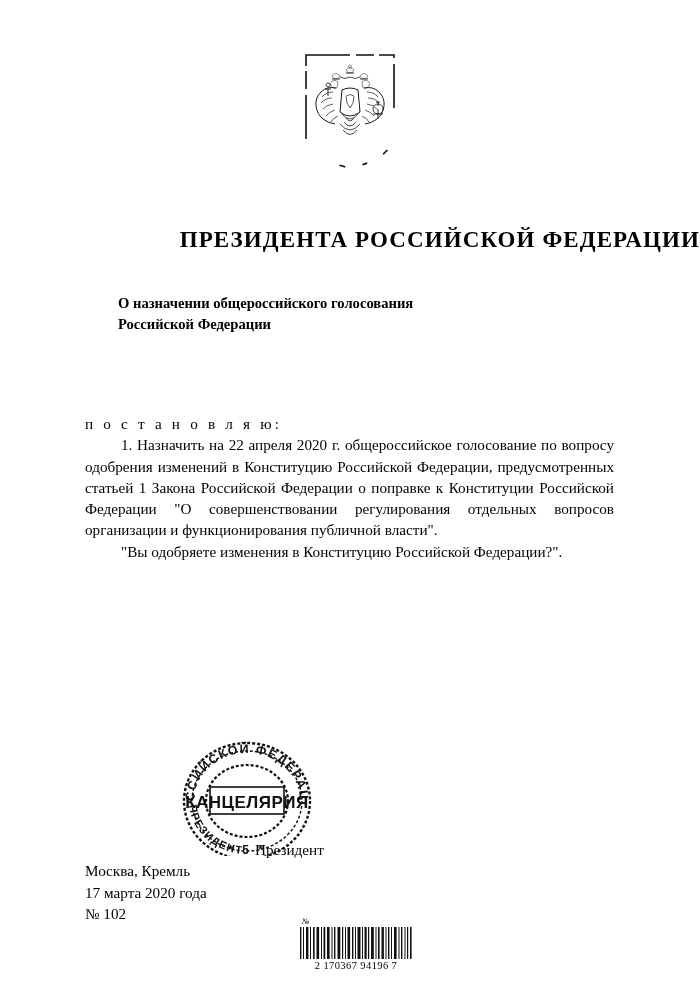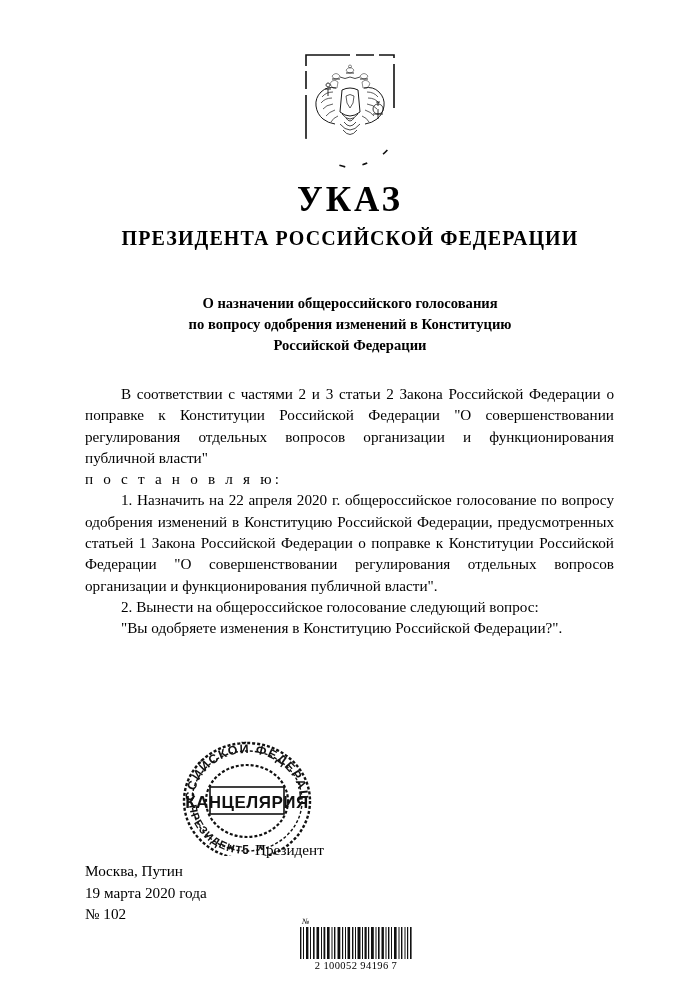--- a/index.html
+++ b/index.html
@@ -46,34 +46,34 @@
     font-size: 35px;
     font-weight: bold;
     letter-spacing: 3px;
     line-height: 1;
   }
   .title-sub {
     position: absolute;
     left: 0;
     right: 0;
     top: 228px;
-    text-align: center;
-    font-size: 20px;
+    text-align: right;
+    font-size: 23px;
     font-weight: bold;
     letter-spacing: 1.1px;
     line-height: 1;
   }
 
   
   .subject {
     position: absolute;
     left: 118px;
     width: 464px;
     top: 293px;
-    text-align: center;
+    text-align: left;
     font-size: 14.6px;
     font-weight: bold;
     line-height: 21px;
   }
   .subject div { white-space: nowrap; }
 
   
   .body-block {
     position: absolute;
     left: 85px;
@@ -82,21 +82,21 @@
   }
   .para {
     text-align: justify;
     text-align-last: left;
     font-size: 15.2px;
     line-height: 21.3px;
     text-indent: 36px;
     margin: 0;
     hyphens: none;
   }
-  .para.no-indent { text-indent: 0; }
+  .para.no-indent { text-indent: 0; margin-top: 30px; }
   .spaced {
     letter-spacing: 3.2px;
   }
 
   
   .signature {
     position: absolute;
     left: 255px;
     top: 796px;
     font-size: 15.2px;
@@ -188,34 +188,30 @@
         <path d="M26 44 v-7 M23 37 h6 M26 35 a2 2 0 1 1 0.1 0" fill="none" stroke-width="0.9"></path>
 
         <path d="M76 62 a5 5 0 1 1 0.1 0 M71 62 h10 M76 57 v10 M76 54 v-4 M74 50 h4" fill="none" stroke-width="0.9"></path>
 
         <path d="M40 62 q8 10 16 0 M44 66 q4 6 8 0 M42 70 q6 8 12 0" fill="none" stroke-width="0.8"></path>
         <path d="M38 72 q10 12 20 0 M41 78 q7 9 14 0" fill="none" stroke-width="0.8"></path>
       </g>
     </svg>
   </div>
 
-  <div class="title-main">УКАЗ</div>
   <div class="title-sub">ПРЕЗИДЕНТА РОССИЙСКОЙ ФЕДЕРАЦИИ</div>
 
   <div class="subject">
     <div>О назначении общероссийского голосования</div>
-    <div>по вопросу одобрения изменений в Конституцию</div>
     <div>Российской Федерации</div>
   </div>
 
   <div class="body-block">
-    <p class="para">В соответствии с частями 2 и 3 статьи 2 Закона Российской Федерации о поправке к Конституции Российской Федерации "О совершенствовании регулирования отдельных вопросов организации и функционирования публичной власти"</p>
     <p class="para no-indent spaced">п о с т а н о в л я ю:</p>
     <p class="para">1. Назначить на 22 апреля 2020 г. общероссийское голосование по вопросу одобрения изменений в Конституцию Российской Федерации, предусмотренных статьей 1 Закона Российской Федерации о поправке к Конституции Российской Федерации "О совершенствовании регулирования отдельных вопросов организации и функционирования публичной власти".</p>
-    <p class="para">2. Вынести на общероссийское голосование следующий вопрос:</p>
     <p class="para">"Вы одобряете изменения в Конституцию Российской Федерации?".</p>
   </div>
 
   <div class="signature">
     <div>Президент</div>
   </div>
 
   <div class="stamp">
     <svg width="150" height="125" viewBox="0 0 150 125" aria-hidden="true">
       <defs>
@@ -234,22 +230,22 @@
       </text>
       <text font-family="'Liberation Sans', sans-serif" font-size="11" font-weight="bold" fill="#111" letter-spacing="1.2">
         <textPath href="#ringBot" startOffset="25%" text-anchor="middle">ПРЕЗИДЕНТ</textPath>
       </text>
       <text x="75" y="77" text-anchor="middle" font-family="'Liberation Sans', sans-serif" font-size="17" font-weight="bold" fill="#111" letter-spacing="0.5">КАНЦЕЛЯРИЯ</text>
       <text x="75" y="123" text-anchor="middle" font-family="'Liberation Sans', sans-serif" font-size="12" font-weight="bold" fill="#111" letter-spacing="3">* 5 *</text>
     </svg>
   </div>
 
   <div class="footer">
-    <div>Москва, Путин</div>
-    <div>19 марта 2020 года</div>
+    <div>Москва, Кремль</div>
+    <div>17 марта 2020 года</div>
     <div>№ 102</div>
   </div>
 
   <div class="barcode-wrap">
     <div class="barcode-mark">№</div>
     <svg class="barcode-bars" viewBox="0 0 112 32" preserveAspectRatio="none" aria-hidden="true">
       <g fill="#111">
         <rect x="0" y="0" width="1.4" height="32"></rect>
           <rect x="3" y="0" width="1" height="32"></rect>
         <rect x="6" y="0" width="2.4" height="32"></rect>
@@ -279,16 +275,16 @@
         <rect x="88" y="0" width="1.4" height="32"></rect>
           <rect x="91" y="0" width="1" height="32"></rect>
         <rect x="94" y="0" width="2.6" height="32"></rect>
           <rect x="98.5" y="0" width="1" height="32"></rect>
         <rect x="101" y="0" width="1.4" height="32"></rect>
           <rect x="104.5" y="0" width="1" height="32"></rect>
         <rect x="107" y="0" width="1.2" height="32"></rect>
           <rect x="110" y="0" width="1.6" height="32"></rect>
       </g>
     </svg>
-    <div class="barcode-digits">2 100052 94196  7</div>
+    <div class="barcode-digits">2 170367 94196  7</div>
   </div>
 
 </div>
 
 </body></html>

